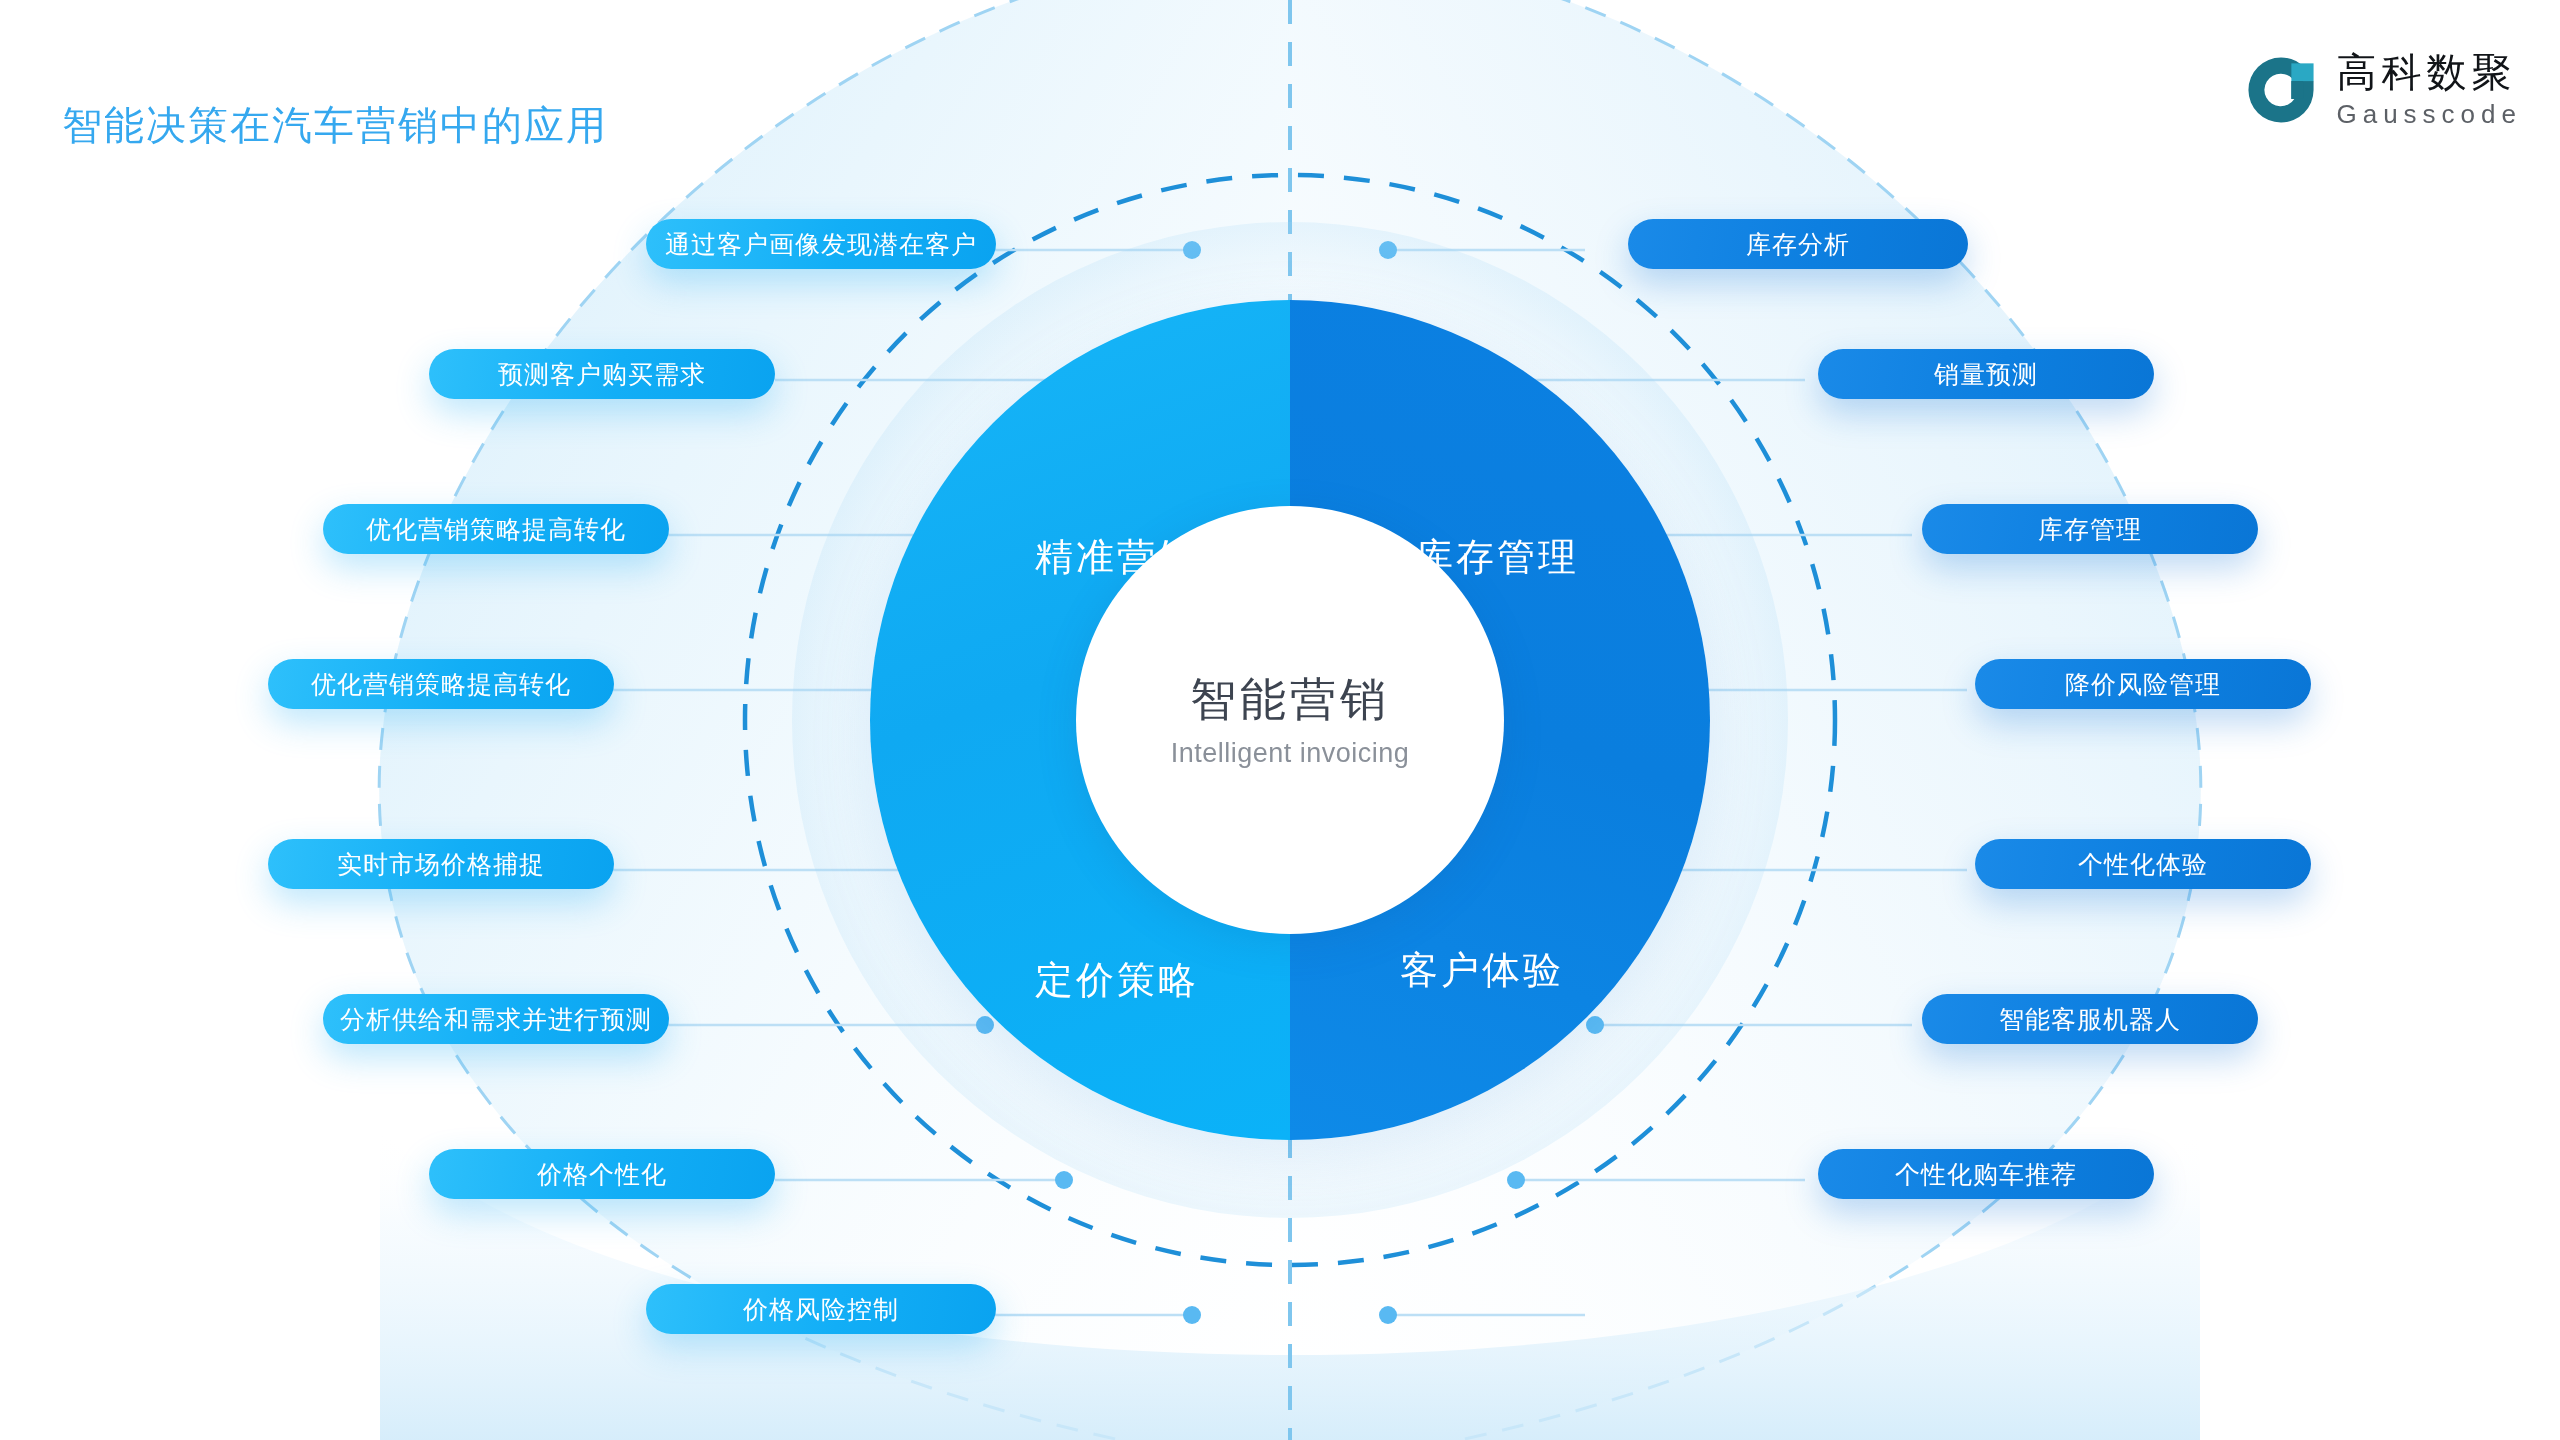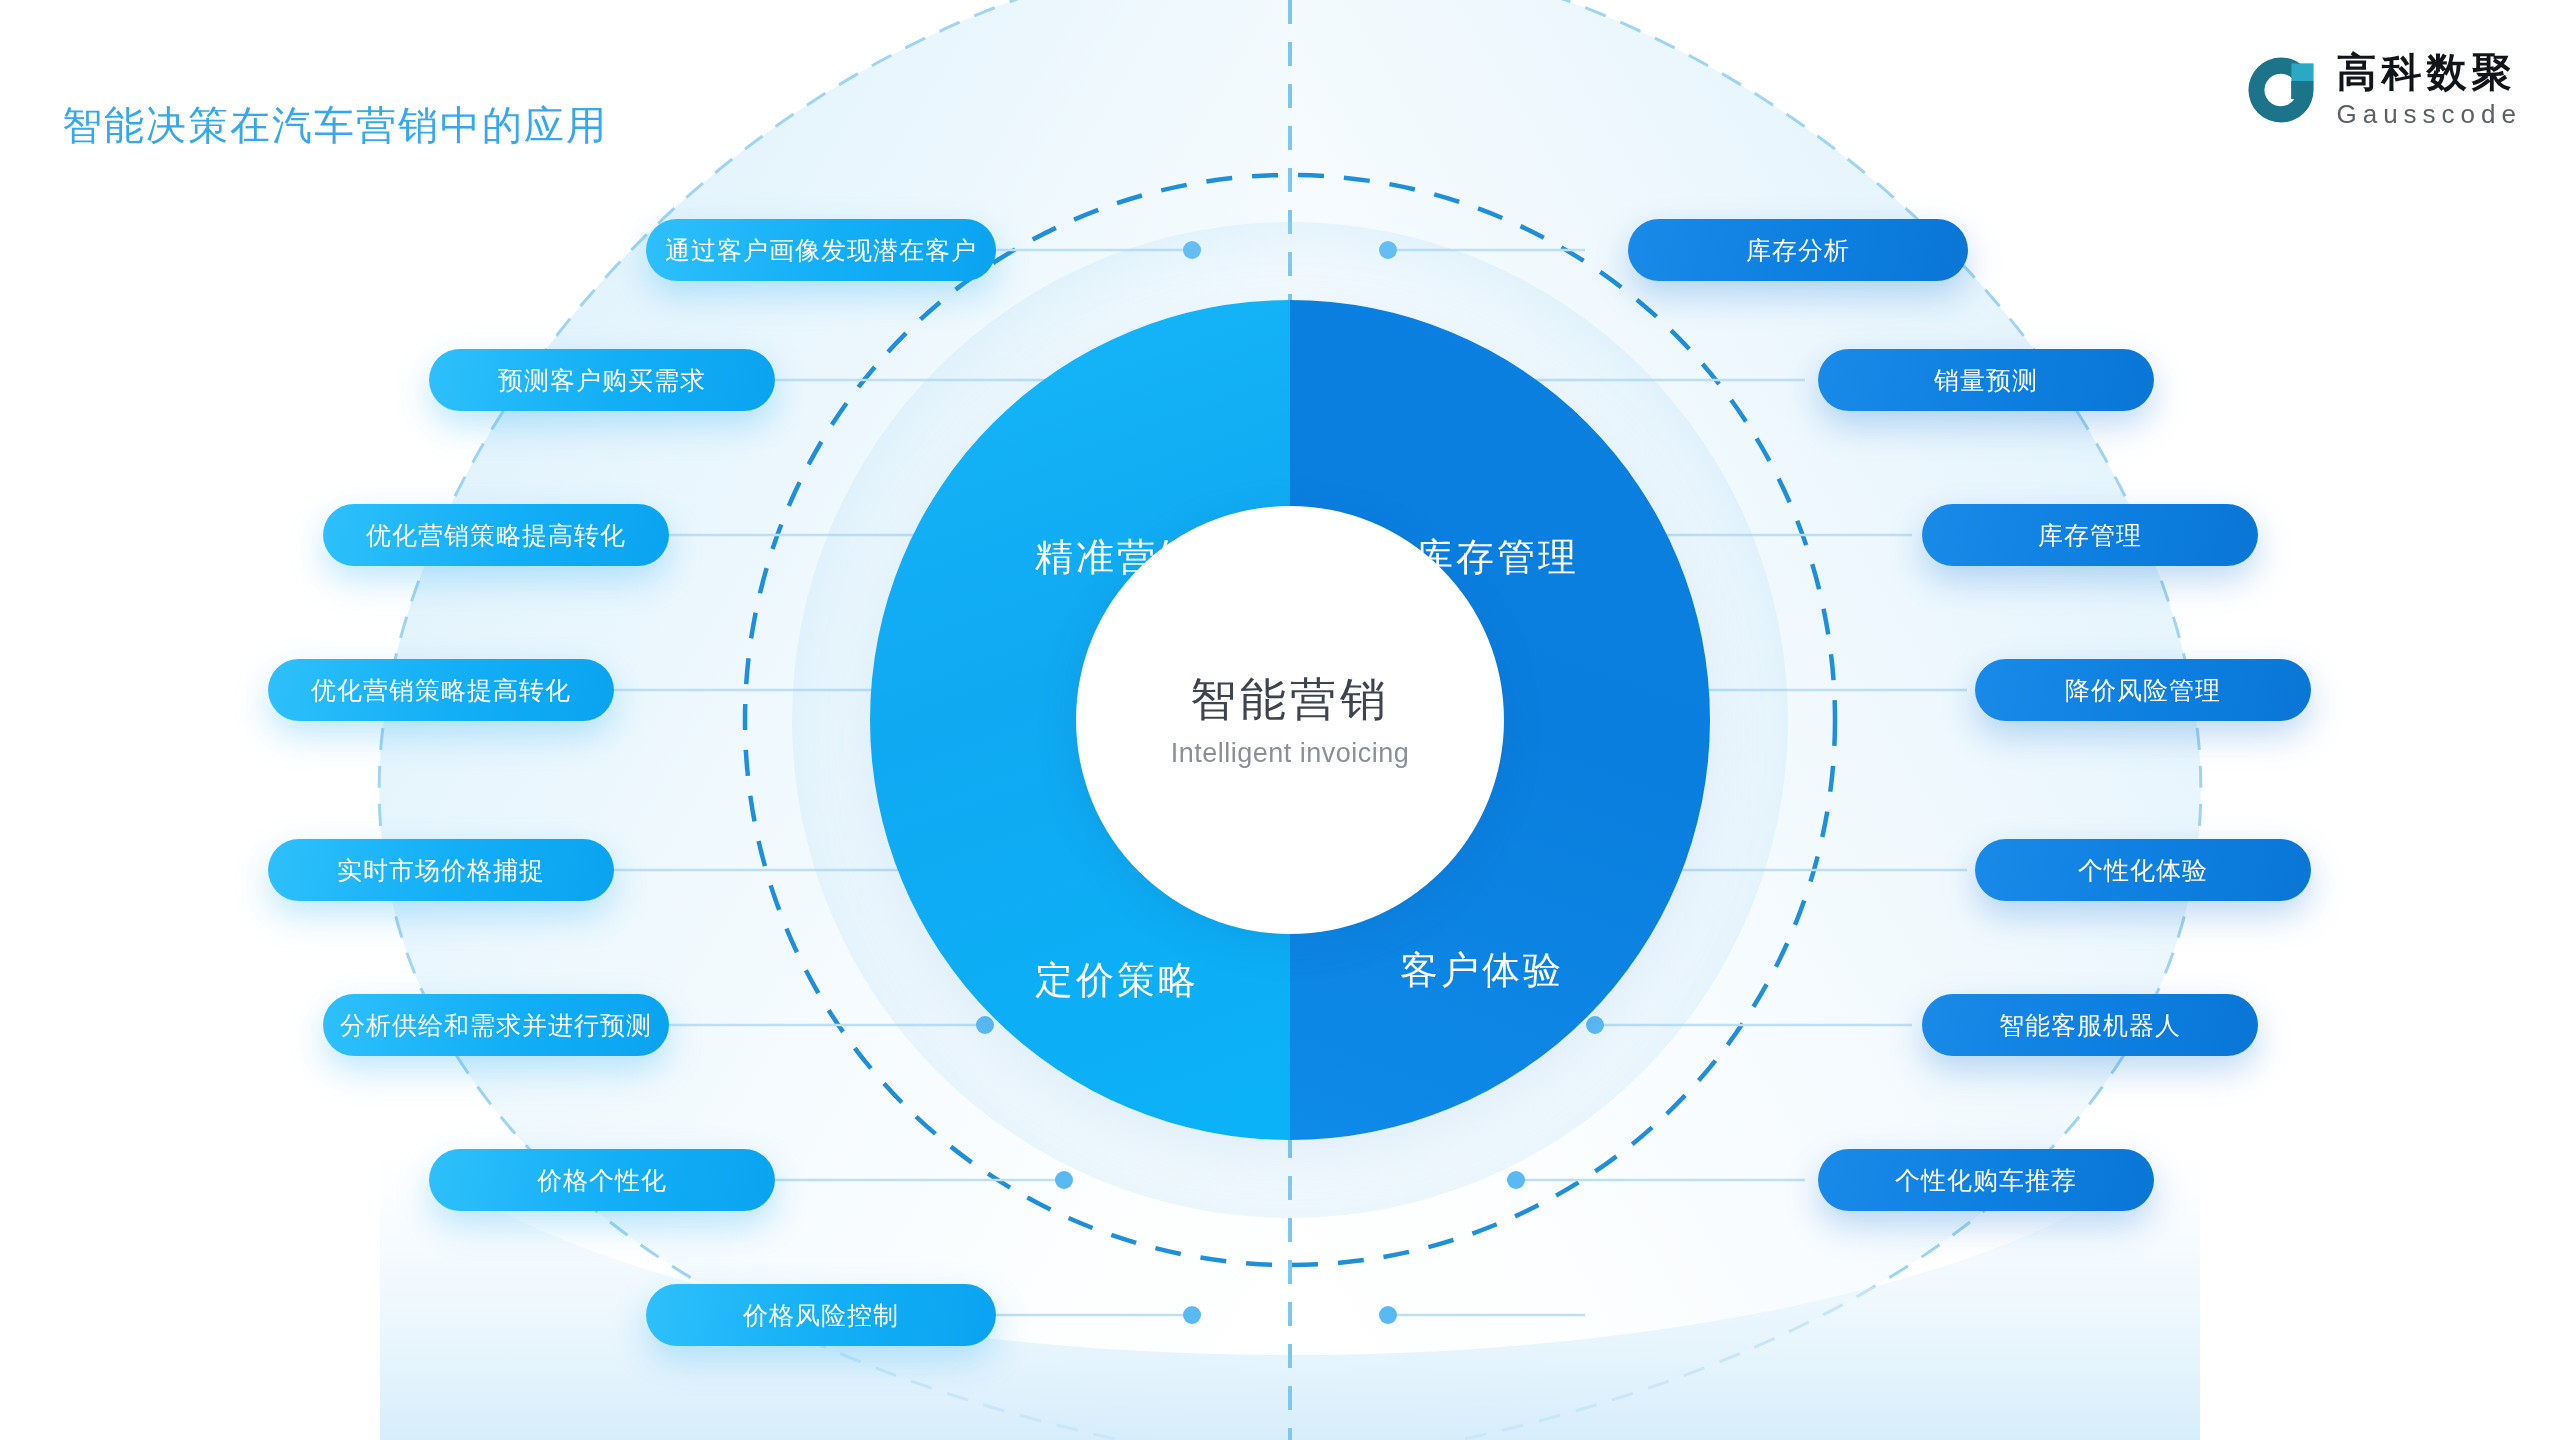--- a/index.html
+++ b/index.html
@@ -110,21 +110,21 @@
     font-weight: 400;
   }
   .quad-tl { left: 1035px; top: 532px; }
   .quad-tr { left: 1415px; top: 532px; }
   .quad-bl { left: 1035px; top: 955px; }
   .quad-br { left: 1400px; top: 945px; }
 
   
   .pill {
     position: absolute;
-    height: 62px;
+    height: 50px;
     border-radius: 31px;
     display: flex;
     align-items: center;
     justify-content: center;
     color: #ffffff;
     font-size: 25px;
     letter-spacing: 1px;
     white-space: nowrap;
     padding: 0 30px;
     box-sizing: border-box;
@@ -146,21 +146,21 @@
     display: flex;
     align-items: center;
     gap: 18px;
   }
   .logo-mark { width: 74px; height: 74px; }
   .logo-text { display: flex; flex-direction: column; line-height: 1; }
   .logo-cn {
     font-size: 40px;
     color: #111418;
     letter-spacing: 5px;
-    font-weight: 700;
+    font-weight: 400;
   }
   .logo-en {
     font-size: 26px;
     color: #5c6066;
     letter-spacing: 6px;
     margin-top: 9px;
     font-weight: 400;
   }
 
   

